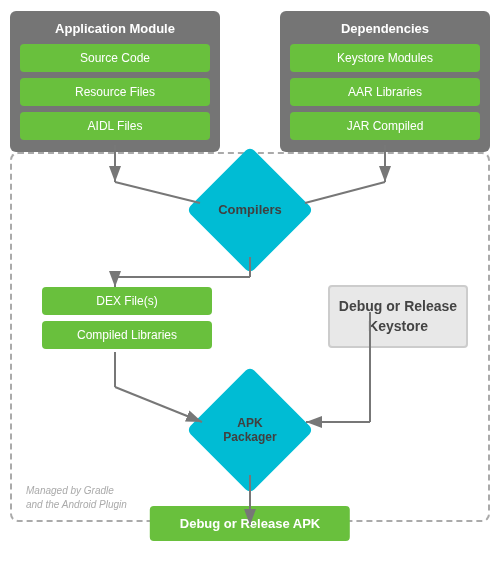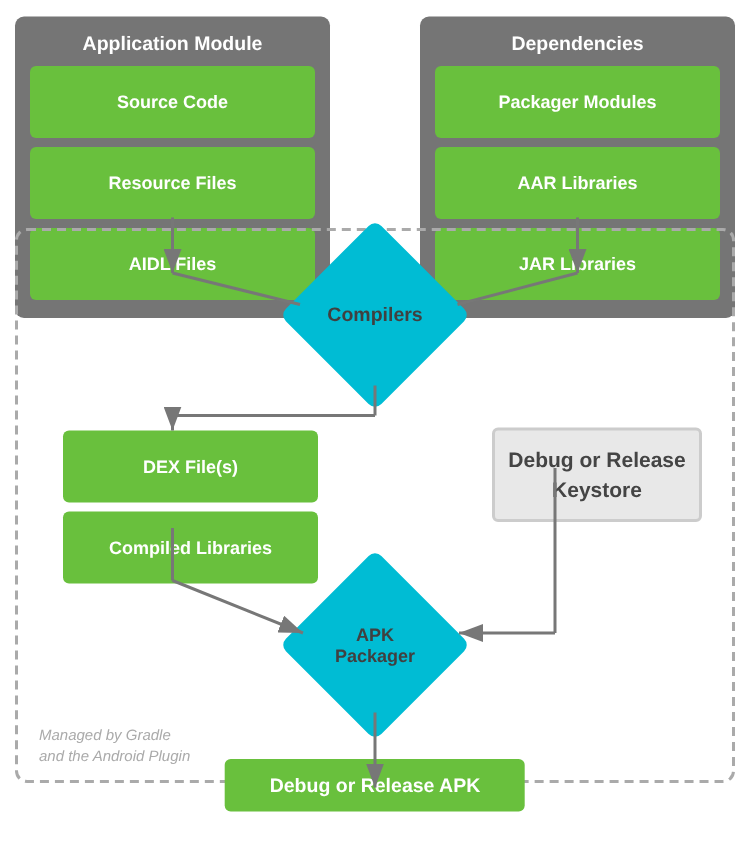--- a/index.html
+++ b/index.html
@@ -34,23 +34,23 @@
       color: #fff;
       font-size: 13px;
       font-weight: 600;
       text-align: center;
       margin-bottom: 8px;
     }
     .green-btn {
       background: #69C03D;
       color: #fff;
       font-size: 12px;
-      font-weight: 700;
+      font-weight: 400;
       border-radius: 4px;
-      padding: 17px 10px;
+      padding: 7px 10px;
       text-align: center;
       margin-bottom: 6px;
     }
     .green-btn:last-child { margin-bottom: 0; }
     
     .dashed-area {
       border: 2px dashed #aaa;
       border-radius: 8px;
       position: absolute;
       top: 145px;
@@ -148,23 +148,23 @@
 
     <div class="module-box">
       <div class="module-box-title">Application Module</div>
       <div class="green-btn">Source Code</div>
       <div class="green-btn">Resource Files</div>
       <div class="green-btn">AIDL Files</div>
     </div>
 
     <div class="module-box">
       <div class="module-box-title">Dependencies</div>
-      <div class="green-btn">Packager Modules</div>
+      <div class="green-btn">Keystore Modules</div>
       <div class="green-btn">AAR Libraries</div>
-      <div class="green-btn">JAR Libraries</div>
+      <div class="green-btn">JAR Compiled</div>
     </div>
   </div>
 
   <div class="dashed-area">
     <div class="gradle-label">
       <span>Managed by Gradle</span><br>
       <span>and the Android Plugin</span>
     </div>
   </div>
 

